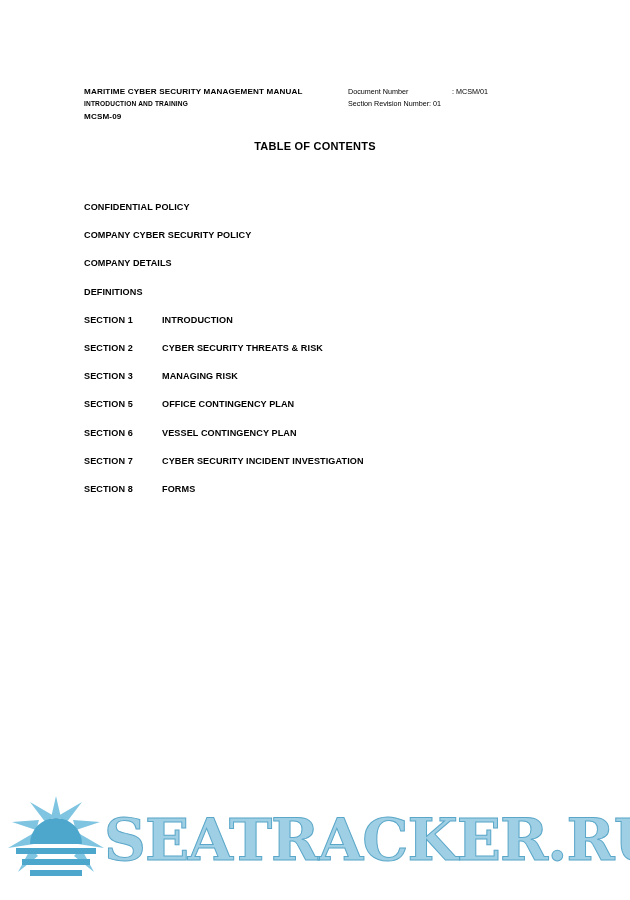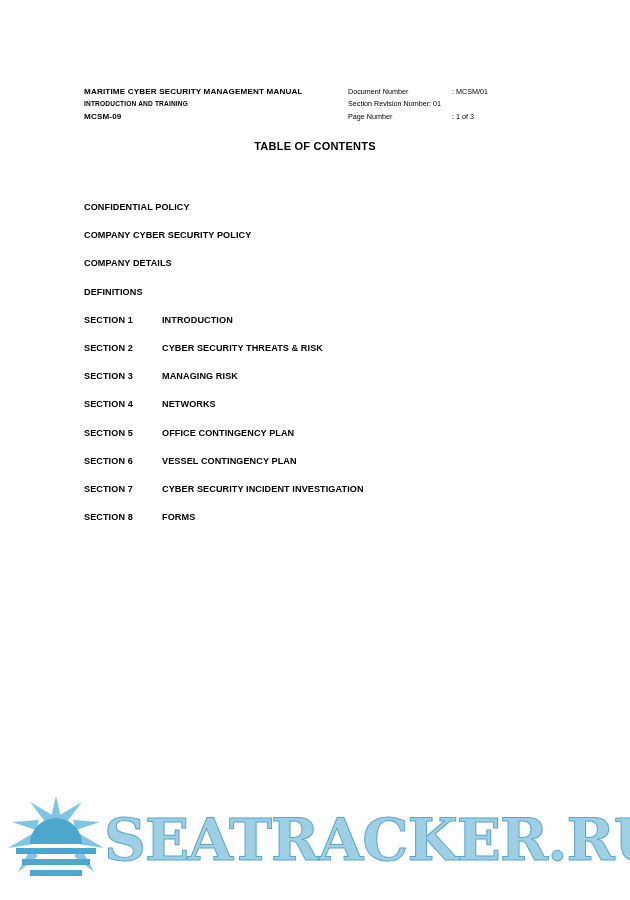--- a/index.html
+++ b/index.html
@@ -145,24 +145,20 @@
     </div>
     <div class="header-right">
       <div class="hr-row">
         <span class="hr-label">Document Number</span>
         <span class="hr-value">: MCSM/01</span>
       </div>
       <div class="hr-row">
         <span class="hr-label">Section Revision Number: 01</span>
         <span class="hr-value"></span>
       </div>
-      <div class="hr-row">
-        <span class="hr-label">Page Number</span>
-        <span class="hr-value">: 1 of 3</span>
-      </div>
     </div>
   </div>
 
   <div class="doc-title">TABLE OF CONTENTS</div>
 
   <div class="toc">
     <div class="toc-row">
       <span class="toc-label wide">CONFIDENTIAL POLICY</span>
       <span class="toc-text"></span>
     </div>
@@ -182,24 +178,20 @@
       <span class="toc-label">SECTION 1</span>
       <span class="toc-text">INTRODUCTION</span>
     </div>
     <div class="toc-row">
       <span class="toc-label">SECTION 2</span>
       <span class="toc-text">CYBER SECURITY THREATS &amp; RISK</span>
     </div>
     <div class="toc-row">
       <span class="toc-label">SECTION 3</span>
       <span class="toc-text">MANAGING RISK</span>
-    </div>
-    <div class="toc-row">
-      <span class="toc-label">SECTION 4</span>
-      <span class="toc-text">NETWORKS</span>
     </div>
     <div class="toc-row">
       <span class="toc-label">SECTION 5</span>
       <span class="toc-text">OFFICE CONTINGENCY PLAN</span>
     </div>
     <div class="toc-row">
       <span class="toc-label">SECTION 6</span>
       <span class="toc-text">VESSEL CONTINGENCY PLAN</span>
     </div>
     <div class="toc-row">

